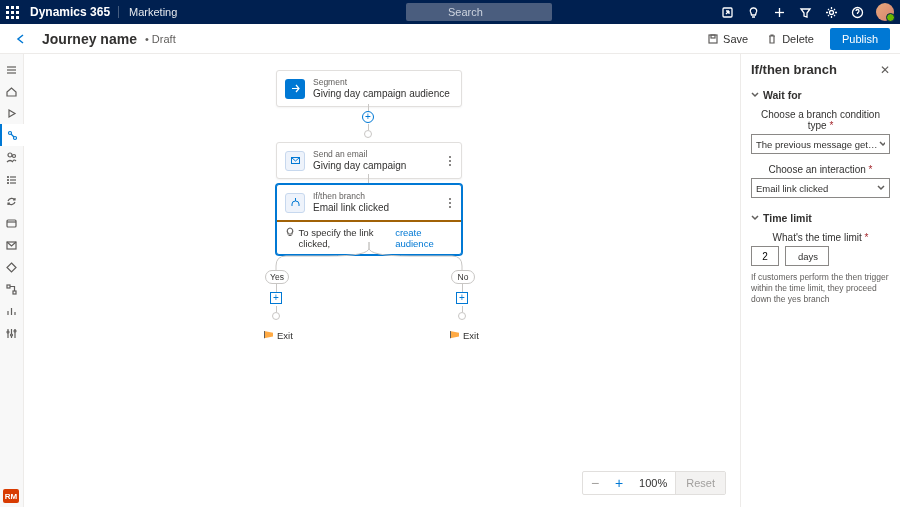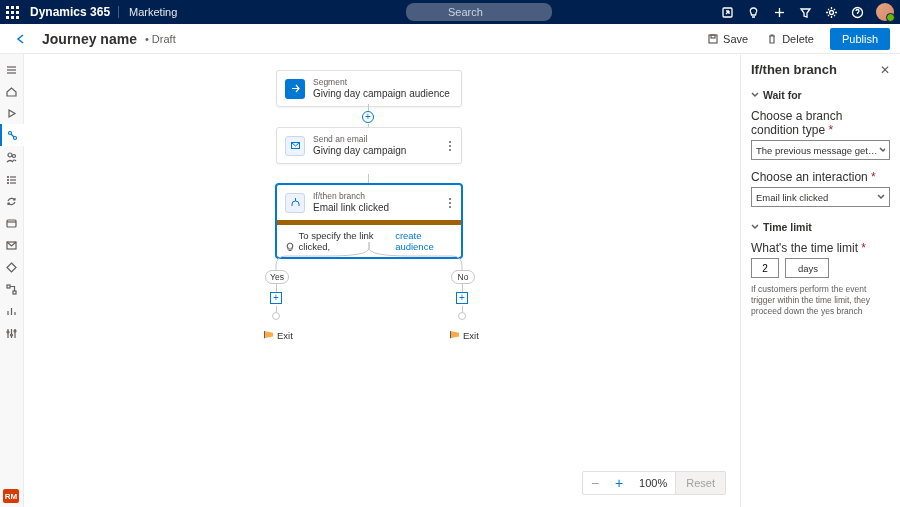--- a/index.html
+++ b/index.html
@@ -5,21 +5,21 @@
 * { box-sizing: border-box; margin: 0; padding: 0; font-family: "Segoe UI", Arial, sans-serif; }
 body { width: 900px; height: 507px; overflow: hidden; background: #fff; font-size: 11px; color: #323130; }
 
 
 .topbar { height: 24px; background: #002050; color: #fff; display: flex; align-items: center; }
 .waffle { width: 24px; height: 24px; display: flex; align-items: center; justify-content: center; cursor: pointer; }
 .waffle-grid { display: grid; grid-template-columns: repeat(3,3px); grid-template-rows: repeat(3,3px); gap: 2px; }
 .waffle-grid span { background: #fff; width: 3px; height: 3px; }
 .app-name { font-size: 12px; margin-left: 6px; margin-right: 8px; font-weight: 600; }
 .module-name { font-size: 11px; opacity: .9; border-left: 1px solid rgba(255,255,255,.3); padding-left: 10px; }
-.search-wrap { margin-left: auto; margin-right: auto; display: flex; align-items: center; background: #4a5d7e; height: 18px; width: 146px; border-radius: 8px; padding: 0 6px; position: absolute; left: 406px; top: 3px; gap: 31px; }
+.search-wrap { margin-left: auto; margin-right: auto; display: flex; align-items: center; background: #4a5d7e; height: 18px; width: 146px; border-radius: 2px; padding: 0 6px; position: absolute; left: 406px; top: 3px; gap: 31px; }
 .search-wrap svg { width: 11px; height: 11px; fill: #cdd4df; margin-right: 5px; }
 .search-input { background: transparent; border: none; color: #cdd4df; font-size: 11px; outline: none; width: 110px; }
 .search-input::placeholder { color: #cdd4df; }
 .top-right { margin-left: auto; display: flex; align-items: center; }
 .top-ic { width: 26px; height: 24px; display: flex; align-items: center; justify-content: center; cursor: pointer; }
 .top-ic svg { width: 13px; height: 13px; fill: none; stroke: #fff; stroke-width: 1.3; }
 .avatar { width: 18px; height: 18px; border-radius: 50%; background: linear-gradient(135deg,#e8a87c,#d4826f); margin: 0 6px; position: relative; }
 .avatar::after { content:''; position:absolute; bottom:-1px; right:-1px; width:7px; height:7px; background:#6bb700; border:1px solid #002050; border-radius:50%; }
 
 
@@ -50,21 +50,21 @@
 .node-icon.email { background: #eef3fb; border: 1px solid #c7d8ee; }
 .node-icon.branch { background: #eef3fb; border: 1px solid #c7d8ee; }
 .node-icon svg { width: 11px; height: 11px; }
 .node-type { font-size: 8.5px; color: #605e5c; line-height: 1.2; }
 .node-title { font-size: 10px; color: #323130; font-weight: 400; line-height: 1.3; }
 .node-more { margin-left: auto; color: #605e5c; cursor: pointer; padding: 0 2px; font-size: 13px; font-weight: 600; letter-spacing: 0; line-height: 4px; display:flex; flex-direction:column; gap:2px; align-items:center;}
 .node-more span{width:2px;height:2px;background:#605e5c;border-radius:50%;}
 .node.selected { border: 1px solid #0078d4; box-shadow: 0 0 0 1px #0078d4; }
 .branch-node { flex-direction: column; align-items: stretch; padding: 0; }
 .branch-top { display: flex; align-items: center; padding: 6px 8px; }
-.branch-hint { border-top: 5px solid #a16207; padding: 5px 8px; display: flex; align-items: flex-end; font-size: 9.5px; color: #323130; }
+.branch-hint { border-top: 2px solid #a16207; padding: 5px 8px; display: flex; align-items: flex-start; font-size: 9.5px; color: #323130; }
 .branch-hint svg { width: 10px; height: 10px; margin-right: 5px; stroke: #605e5c; fill: none; stroke-width: 1.2; }
 .branch-hint a { color: #0078d4; text-decoration: none; margin-left: 3px; }
 
 .connector { position: absolute; background: #c8c6c4; }
 .plus-circle { position: absolute; width: 12px; height: 12px; border: 1px solid #0078d4; border-radius: 50%; background: #fff; display: flex; align-items: center; justify-content: center; color: #0078d4; font-size: 10px; font-weight: 400; cursor: pointer; line-height:1; }
 .plus-square { position: absolute; width: 12px; height: 12px; border: 1px solid #0078d4; background: #fff; display: flex; align-items: center; justify-content: center; color: #0078d4; font-size: 10px; font-weight: 400; cursor: pointer; line-height:1;}
 .end-circle { position: absolute; width: 8px; height: 8px; border: 1px solid #c8c6c4; border-radius: 50%; background: #fff; }
 .branch-pill { position: absolute; width: 24px; height: 14px; border: 1px solid #c8c6c4; background: #fff; border-radius: 7px; font-size: 8.5px; display: flex; align-items: center; justify-content: center; color: #323130; }
 .exit { position: absolute; font-size: 9.5px; color: #323130; display: flex; align-items: center; gap: 4px; }
 .exit .flag { width: 9px; height: 9px; background: #ffaa44; clip-path: polygon(0 0, 100% 20%, 100% 60%, 0 80%); border-left:1px solid #605e5c; }
@@ -76,21 +76,21 @@
 .zoom-reset { padding: 0 10px; font-size: 11px; color: #a19f9d; border-left: 1px solid #e1dfdd; height: 100%; display: flex; align-items: center; background:#f3f2f1; }
 
 
 .rightpane { width: 160px; border-left: 1px solid #edebe9; padding: 8px 10px; font-size: 10px; overflow-y:auto; }
 .rp-head { display: flex; align-items: center; justify-content: space-between; margin-bottom: 12px; }
 .rp-title { font-size: 13px; font-weight: 600; color: #323130; }
 .rp-close { cursor: pointer; color: #605e5c; font-size: 12px; }
 .rp-section { margin-bottom: 14px; }
 .rp-sec-head { font-size: 10.5px; font-weight: 600; color: #323130; margin-bottom: 8px; display: flex; align-items: center; gap: 4px; cursor:pointer;}
 .rp-sec-head svg { width: 8px; height: 8px; stroke: #605e5c; fill: none; stroke-width: 1.5; }
-.rp-label { font-size: 12px; color: #323130; margin-bottom: 3px; display: block; }
+.rp-label { font-size: 10px; color: #323130; margin-bottom: 3px; display: block; text-align: center; }
 .req { color: #a4262c; }
 .rp-select { width: 100%; height: 20px; border: 1px solid #8a8886; font-size: 9.5px; padding: 0 4px; background: #fff; display: flex; align-items: center; justify-content: space-between; cursor: pointer; margin-bottom: 10px; }
 .rp-select svg { width: 8px; height: 8px; stroke: #605e5c; fill: none; stroke-width: 1.5; }
 .rp-row { display: flex; gap: 6px; margin-bottom: 6px; }
 .rp-input { width: 28px; height: 20px; border: 1px solid #8a8886; font-size: 10px; padding: 0 4px; text-align: center; }
 .rp-unit { flex: 1; height: 20px; border: 1px solid #8a8886; font-size: 9.5px; padding: 0 12px; display: flex; align-items: center; justify-content: space-between; cursor: pointer; max-width:44px;}
 .rp-help { font-size: 8.5px; color: #605e5c; line-height: 1.3; }
 
 
 .curve { position: absolute; pointer-events: none; }
@@ -290,21 +290,21 @@
       <div>
         <div class="node-type">Segment</div>
         <div class="node-title">Giving day campaign audience</div>
       </div>
     </div>
     <div class="connector" style="left:344px; top:50px; width:1px; height:7px;"></div>
     <div class="plus-circle" style="left:338px; top:57px;">+</div>
     <div class="connector" style="left:344px; top:70px; width:1px; height:6px;"></div>
     <div class="end-circle" style="left:340px; top:76px;"></div>
 
-    <div class="node" style="left:252px; top:73px; width:186px;">
+    <div class="node" style="left:252px; top:88px; width:186px;">
       <div class="node-icon email">
           <svg>
             <rect x="1.5" y="2.5" width="8" height="6" stroke="#0078d4" fill="none"></rect>
             <path d="M1.5 2.5 L5.5 6 L9.5 2.5" stroke="#0078d4" fill="none"></path>
           </svg>
         </div>
       <div>
         <div class="node-type">Send an email</div>
         <div class="node-title">Giving day campaign</div>
       </div>
@@ -416,16 +416,16 @@
       <label class="rp-label"><span>What's the time limit</span> <span class="req">*</span></label>
       <div class="rp-row">
         <input class="rp-input" value="2" style="">
         <div class="rp-unit">
           <span>days</span>
           <svg>
               <path d="M1 2 L4 5 L7 2"></path>
             </svg>
         </div>
       </div>
-      <div class="rp-help">If customers perform the event trigger within the time limit, they proceed down the yes branch</div>
+      <div class="rp-help">If customers perform the then trigger within the time limit, they proceed down the yes branch</div>
     </div>
   </div>
 </div>
 
 </body></html>

